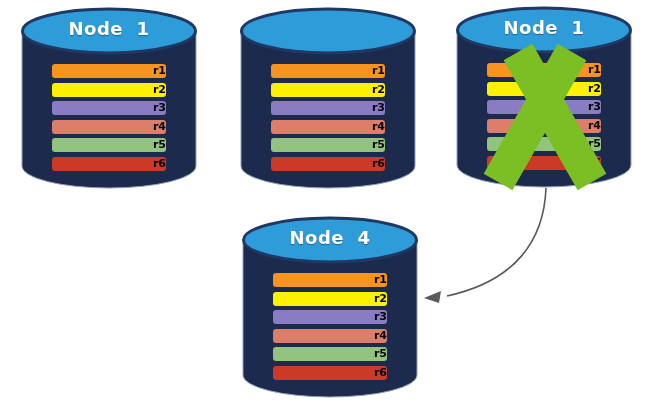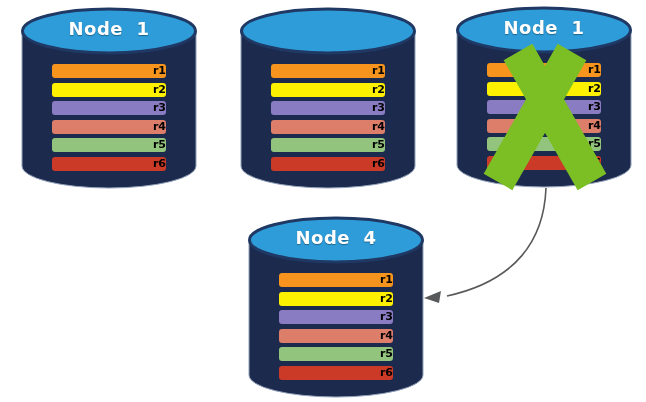--- a/index.html
+++ b/index.html
@@ -119,21 +119,21 @@
       <div class="row" style="background-color: rgb(221, 126, 107); color: rgb(0, 0, 0);">r4</div>
       <div class="row" style="background-color: rgb(147, 196, 125); color: rgb(0, 0, 0);">r5</div>
       <div class="row" style="background-color: rgb(203, 58, 39); color: rgb(0, 0, 0);">r6</div>
     </div>
     <svg class="cross-svg" viewBox="0 0 178 184">
       <line x1="63" y1="48" x2="137" y2="178" stroke-width="33" stroke-linecap="butt" style="stroke: rgb(124, 191, 36);"></line>
       <line x1="117" y1="48" x2="43" y2="178" stroke-width="33" stroke-linecap="butt" style="stroke: rgb(124, 191, 36);"></line>
     </svg>
   </div>
 
-  <div class="node" style="left:247px;top:214px;">
+  <div class="node" style="left:241px;top:214px;">
     <svg class="cyl" viewBox="0 0 178 184">
       <path d="M 2 26 H 176 V 161 A 87 22 0 0 1 2 161 Z" stroke-width="1" style="fill: rgb(27, 42, 77); stroke: rgb(147, 162, 186);"></path>
       <ellipse cx="89" cy="26" rx="86.5" ry="22" stroke-width="3" style="fill: rgb(46, 156, 216); stroke: rgb(31, 56, 100);"></ellipse>
     </svg>
     <div class="node-title" style="color: rgb(255, 255, 255);">Node  4</div>
     <div class="rows">
       <div class="row" style="background-color: rgb(247, 148, 30); color: rgb(0, 0, 0);">r1</div>
       <div class="row" style="background-color: rgb(253, 241, 0); color: rgb(0, 0, 0);">r2</div>
       <div class="row" style="background-color: rgb(138, 124, 194); color: rgb(0, 0, 0);">r3</div>
       <div class="row" style="background-color: rgb(221, 126, 107); color: rgb(0, 0, 0);">r4</div>

